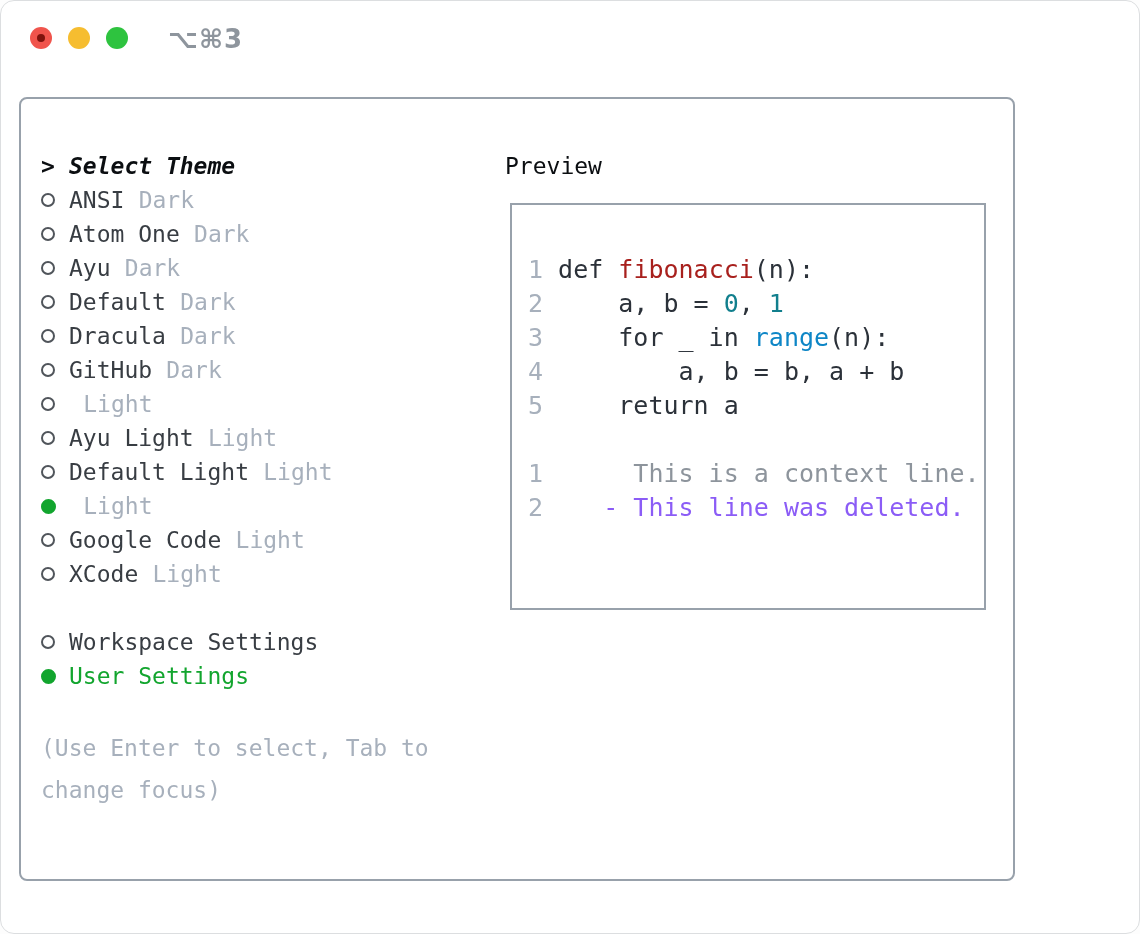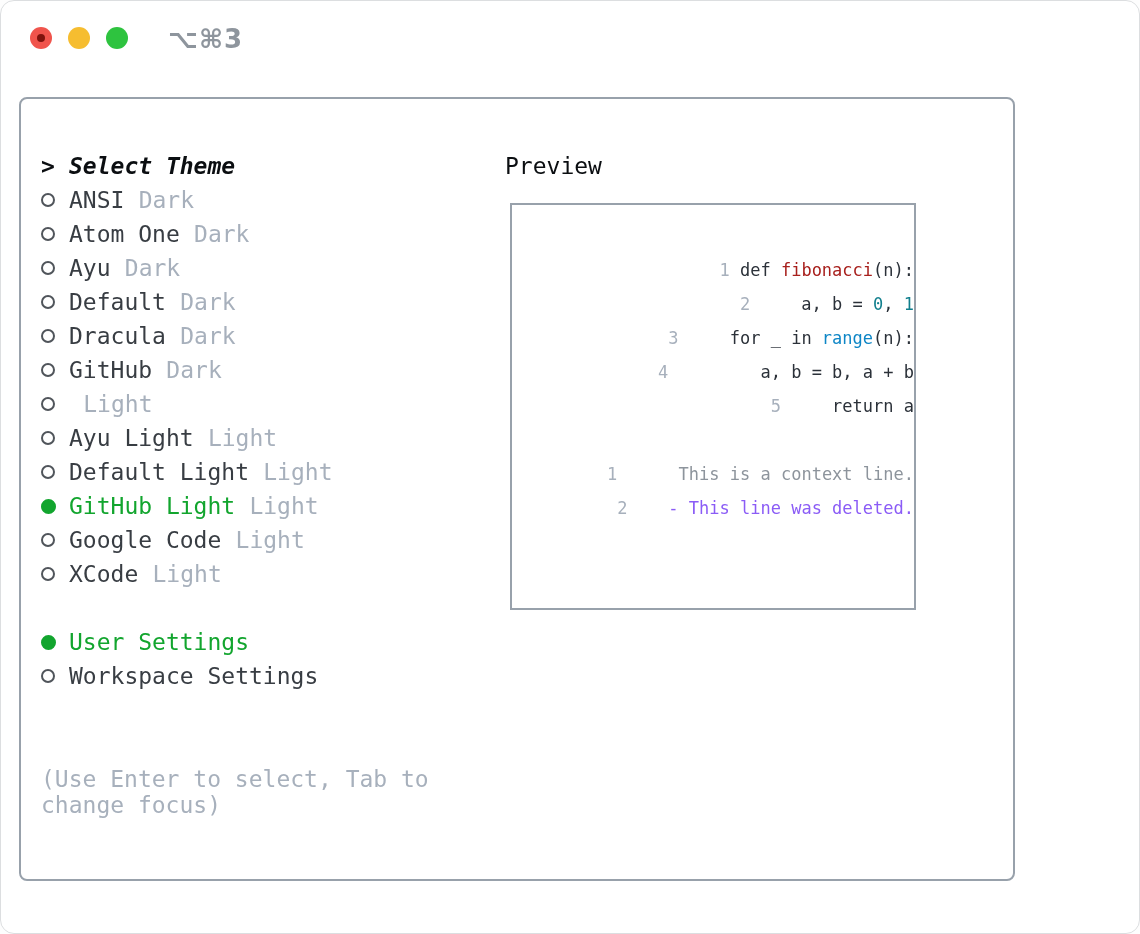--- a/index.html
+++ b/index.html
@@ -39,30 +39,30 @@
   .row{display:flex;align-items:center;height:34px;white-space:pre;}
   .row.spacer{height:34px;}
   .marker{width:28px;flex:0 0 28px;display:flex;align-items:center;}
   .prompt{font-weight:700;color:#0b0e11;display:block;}
   .circle{width:14px;height:14px;border:2px solid #50555b;border-radius:50%;box-sizing:border-box;}
   .circle.selected{background:#12a52e;border-color:#12a52e;width:15px;height:15px;}
   .bold{font-weight:700;color:#0b0e11;font-style:italic;}
   .item-name{color:#383d43;}
   .item-name.selected{color:#12a52e;}
   .variant{color:#a7b0bc;margin-left:0.62em;text-align:right;}
-  .hint{width:420px;color:#a7b0bc;line-height:26px;margin-top:39px;}
+  .hint{width:420px;color:#a7b0bc;line-height:42px;}
   
   .preview-title{
     position:absolute;left:484px;top:50px;line-height:34px;
     font-size:23px;font-weight:400;color:#0b0e11;
   }
   .preview-box{
-    position:absolute;left:489px;top:104px;width:406px;height:407px;
+    position:absolute;left:489px;top:104px;width:476px;height:407px;
     border:2px solid #98a1ab;box-sizing:border-box;background:#ffffff;
-    padding:48px 0 0 16px;font-size:17px;line-height:34px;overflow:hidden;text-align:right;
+    padding:48px 0 0 16px;font-size:25px;line-height:34px;overflow:hidden;
   }
   .code-line{height:34px;white-space:pre;}
   .ln{color:#a7b0bc;display:inline-block;min-width:1ch;margin-right:1ch;}
   .seg-plain{color:#2b3139;}
   .seg-func{color:#a8201d;}
   .seg-number{color:#117f8d;}
   .seg-builtin{color:#0e86c6;}
   .seg-context{color:#8d949c;}
   .seg-deleted{color:#8b5cf6;}
   .seg-added{color:#16b81e;}
@@ -92,31 +92,31 @@
       <div id="theme-items">
           <div class="row"><span class="marker"><span class="circle"></span></span><span class="item-name">ANSI</span><span class="variant">Dark</span></div>
           <div class="row"><span class="marker"><span class="circle"></span></span><span class="item-name">Atom One</span><span class="variant">Dark</span></div>
           <div class="row"><span class="marker"><span class="circle"></span></span><span class="item-name">Ayu</span><span class="variant">Dark</span></div>
           <div class="row"><span class="marker"><span class="circle"></span></span><span class="item-name">Default</span><span class="variant">Dark</span></div>
           <div class="row"><span class="marker"><span class="circle"></span></span><span class="item-name">Dracula</span><span class="variant">Dark</span></div>
           <div class="row"><span class="marker"><span class="circle"></span></span><span class="item-name">GitHub</span><span class="variant">Dark</span></div>
           <div class="row"><span class="marker"><span class="circle"></span></span><span class="variant">Light</span></div>
           <div class="row"><span class="marker"><span class="circle"></span></span><span class="item-name">Ayu Light</span><span class="variant">Light</span></div>
           <div class="row"><span class="marker"><span class="circle"></span></span><span class="item-name">Default Light</span><span class="variant">Light</span></div>
-          <div class="row"><span class="marker"><span class="circle selected"></span></span><span class="item-name selected">GitHub Light</span><span class="variant">Light</span></div>
+          <div class="row"><span class="marker"><span class="circle selected"></span></span><span class="variant">Light</span></div>
           <div class="row"><span class="marker"><span class="circle"></span></span><span class="item-name">Google Code</span><span class="variant">Light</span></div>
           <div class="row"><span class="marker"><span class="circle"></span></span><span class="item-name">XCode</span><span class="variant">Light</span></div>
         </div>
 
       <div class="row spacer"></div>
 
 
       <div id="apply-items">
+          <div class="row"><span class="marker"><span class="circle"></span></span><span class="item-name">Workspace Settings</span></div>
           <div class="row"><span class="marker"><span class="circle selected"></span></span><span class="item-name selected">User Settings</span></div>
-          <div class="row"><span class="marker"><span class="circle"></span></span><span class="item-name">Workspace Settings</span></div>
         </div>
 
       <div class="row spacer"></div>
 
       <div class="hint">(Use Enter to select, Tab to change focus)</div>
     </div>
 
     <div class="preview-title">Preview</div>
 
     <div class="preview-box">

